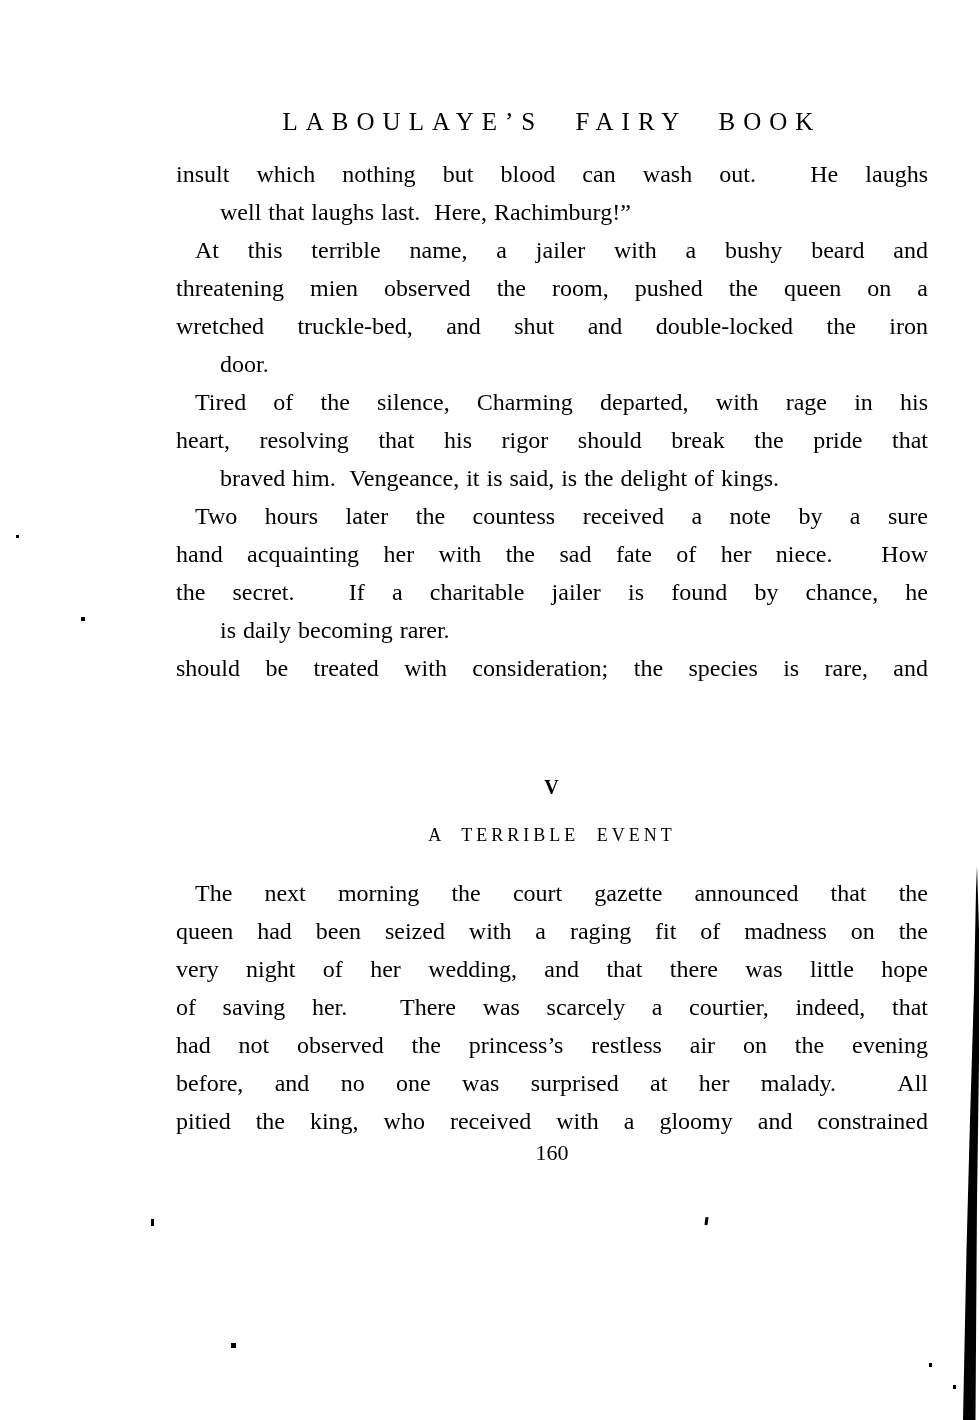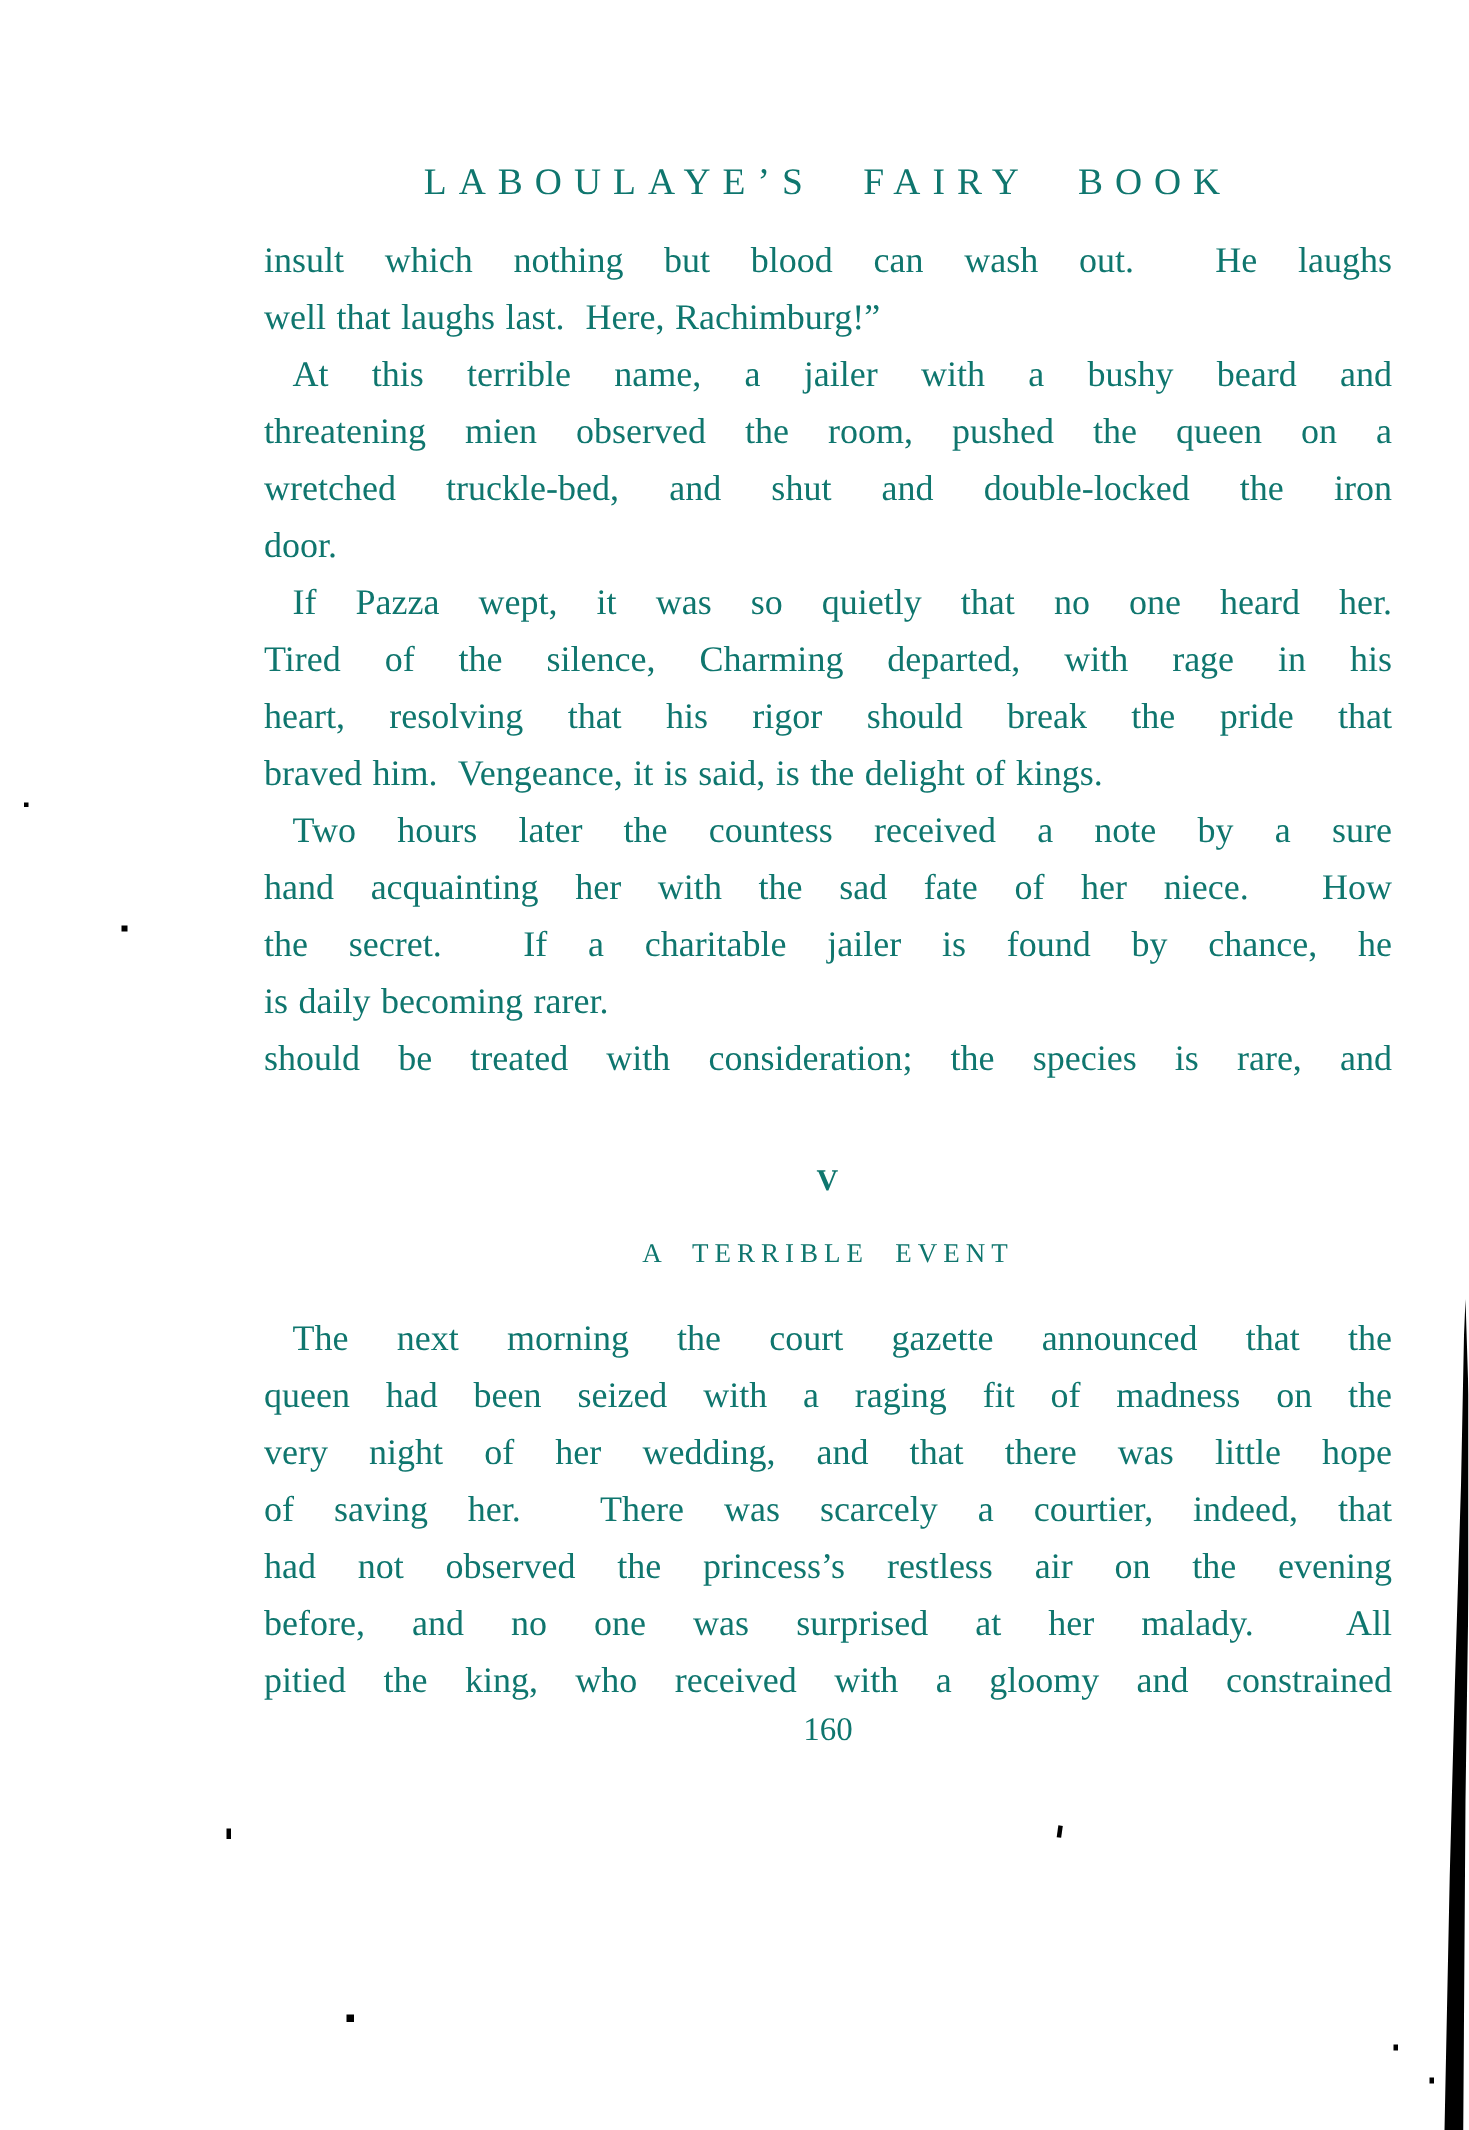--- a/index.html
+++ b/index.html
@@ -10,21 +10,21 @@
     width: 979px;
     height: 1420px;
     background: #ffffff;
     position: relative;
     overflow: hidden;
   }
   .page-scan {
     position: absolute;
     inset: 0;
     font-family: "Liberation Serif", "DejaVu Serif", serif;
-    color: #0f766e;
+    color: #000000;
   }
   .text-block {
     position: absolute;
     left: 176px;
     width: 752px;
   }
   .running-head {
     top: 108px;
     text-align: center;
     font-size: 25px;
@@ -37,20 +37,21 @@
   .paragraph { margin: 0; }
   .line {
     font-size: 24px;
     line-height: 38px;
     text-align: justify;
     text-align-last: justify;
     word-spacing: 1px;
   }
   .line.last {
     text-align-last: left;
+    margin-left: 44px;
   }
   .paragraph.indent .line:first-child {
     text-indent: 19px;
   }
   .section-number {
     top: 772px;
     text-align: center;
     font-size: 20px;
     font-weight: bold;
     letter-spacing: 1px;
@@ -89,21 +90,20 @@
         <div class="line">insult which nothing but blood can wash out.&nbsp; He laughs</div>
         <div class="line last">well that laughs last.&nbsp; Here, Rachimburg!”</div>
       </div>
       <div class="paragraph indent">
         <div class="line">At this terrible name, a jailer with a bushy beard and</div>
         <div class="line">threatening mien observed the room, pushed the queen on a</div>
         <div class="line">wretched truckle-bed, and shut and double-locked the iron</div>
         <div class="line last">door.</div>
       </div>
       <div class="paragraph indent">
-        <div class="line">If Pazza wept, it was so quietly that no one heard her.</div>
         <div class="line">Tired of the silence, Charming departed, with rage in his</div>
         <div class="line">heart, resolving that his rigor should break the pride that</div>
         <div class="line last">braved him.&nbsp; Vengeance, it is said, is the delight of kings.</div>
       </div>
       <div class="paragraph indent">
         <div class="line">Two hours later the countess received a note by a sure</div>
         <div class="line">hand acquainting her with the sad fate of her niece.&nbsp; How</div>
         <div class="line">the secret.&nbsp; If a charitable jailer is found by chance, he</div>
         <div class="line last">is daily becoming rarer.</div>
         <div class="line">should be treated with consideration; the species is rare, and</div>

